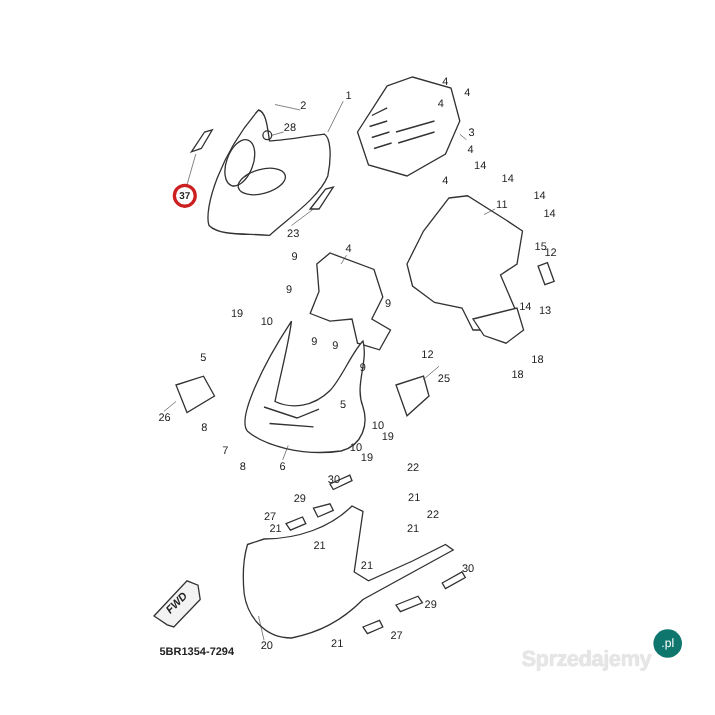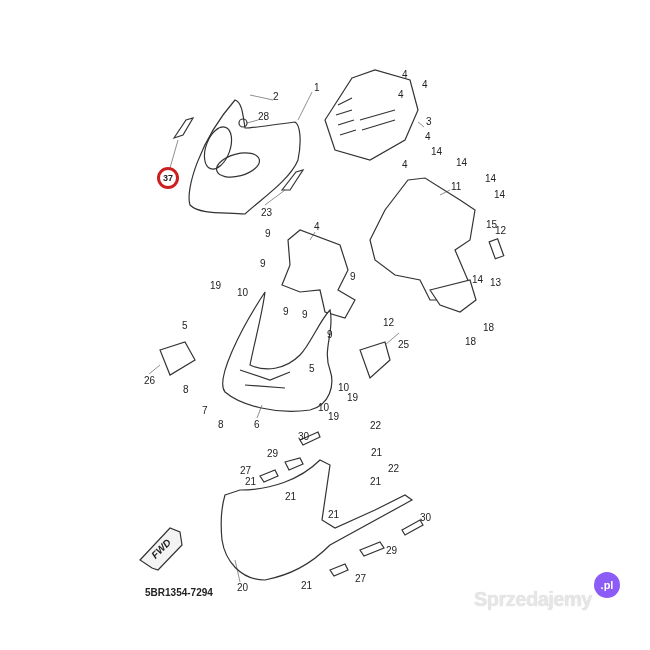--- a/index.html
+++ b/index.html
@@ -2,21 +2,21 @@
 <html><head>
 <meta charset="utf-8">
 <style>
   html, body { margin:0; padding:0; background:#ffffff; }
   body { width:650px; height:650px; position:relative; overflow:hidden; font-family:"Liberation Sans", sans-serif; }
   #diagram { position:absolute; left:0; top:0; width:650px; height:650px; }
   .lbl { position:absolute; font-size:10px; color:#222; line-height:1; white-space:nowrap; }
   .circle24 { position:absolute; left:157px; top:167px; width:22px; height:22px; border:3px solid #cc1f1f; border-radius:50%; background:#fff; display:flex; align-items:center; justify-content:center; font-size:9px; font-weight:bold; color:#222; box-sizing:border-box; }
   .code { position:absolute; left:145px; top:587px; font-size:10px; color:#222;font-weight:bold; }
   .wm { position:absolute; left:474px; top:588px; font-size:20px; font-weight:bold; color:#e6e6e6; text-shadow:0 0 1px #ccc; letter-spacing:-0.5px; }
-  .wm-dot { position:absolute; left:594px; top:572px; width:26px; height:26px; border-radius:50%; background:#8b5cf6; color:#fff; font-size:11px; font-weight:bold; display:flex; align-items:center; justify-content:center; }
+  .wm-dot { position:absolute; left:594px; top:572px; width:26px; height:26px; border-radius:50%; background:#0f766e; color:#fff; font-size:11px; font-weight:normal; display:flex; align-items:center; justify-content:center; }
 </style>
 </head>
 <body>
 
 <div id="diagram">
   <svg width="650" height="650" viewBox="0 0 650 650">
     <g fill="none" stroke="#333" stroke-width="1.2">
 
       <path d="M235 100 C200 140,185 190,190 205 C200 215,225 212,245 214 C260 200,290 180,298 160 C302 140,300 125,295 122 C270 125,255 128,245 128 C243 115,242 102,235 100 Z" fill="#fff"></path>
       <ellipse cx="218" cy="148" rx="12" ry="22" transform="rotate(20 218 148)"></ellipse>

